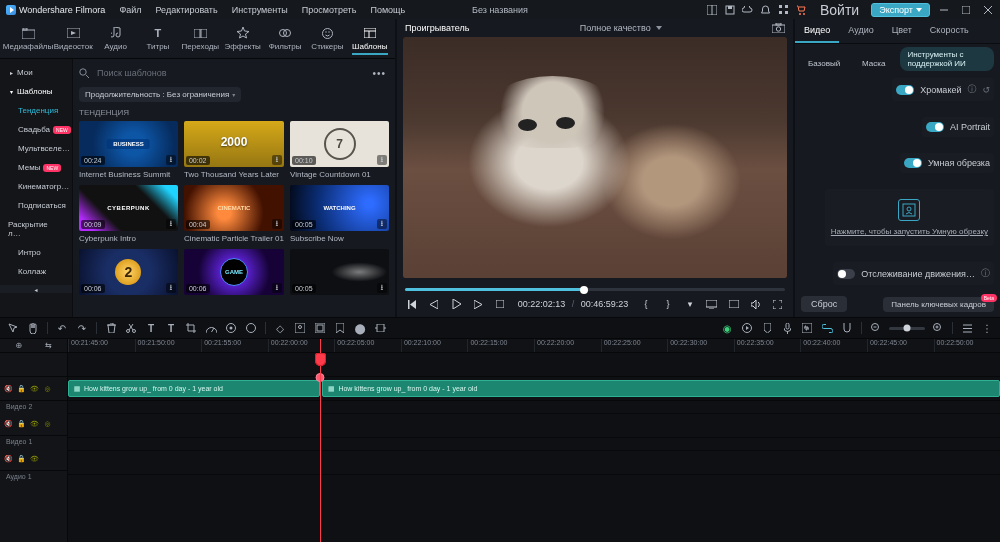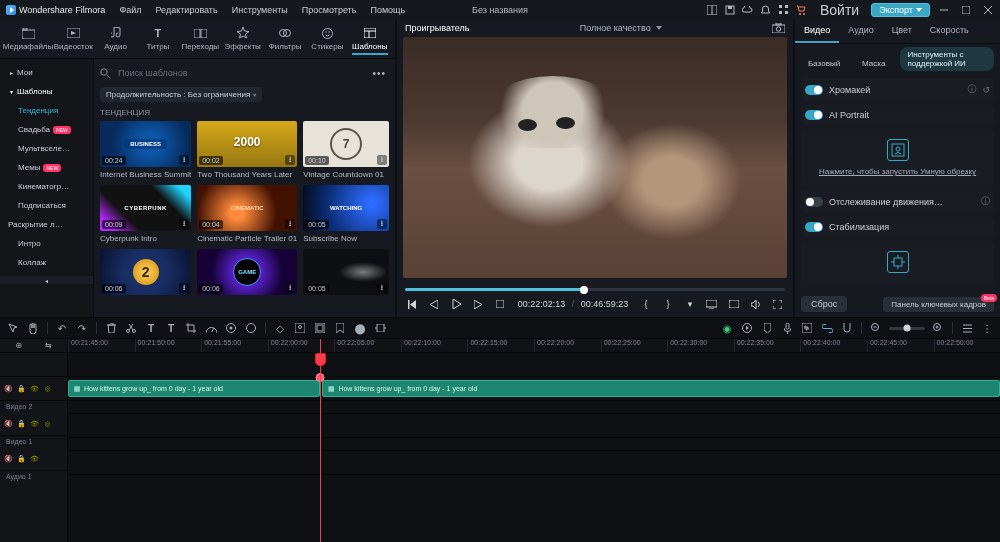--- a/index.html
+++ b/index.html
@@ -27,21 +27,21 @@
 
 
 .media-strip { display: flex; border-bottom: 1px solid #070809; padding: 4px 4px 0; }
 .media-strip .mt { width: 48px; display: flex; flex-direction: column; align-items: center; gap: 2px; padding: 3px 0; cursor: pointer; font-size: 8px; color: #aeb4bf; }
 .media-strip .mt.active { color: #fff; }
 .media-strip .mt.active .lbl { border-bottom: 2px solid #3aa8c4; padding-bottom: 2px; }
 .media-strip .mt .ico { width: 14px; height: 14px; display: flex; align-items: center; justify-content: center; }
 
 
 .browser { flex: 1; display: flex; overflow: hidden; }
-.sidenav { width: 94px; background: #131519; font-size: 8px; padding: 4px 0; border-right: 1px solid #0b0c0f; overflow: hidden; }
+.sidenav { width: 73px; background: #131519; font-size: 8px; padding: 4px 0; border-right: 1px solid #0b0c0f; overflow: hidden; }
 .sidenav .item { padding: 5px 10px; cursor: pointer; display: flex; align-items: center; position: relative; }
 .sidenav .item.sel { color: #2ebad8; }
 .sidenav .chev { margin-right: 4px; font-size: 6px; }
 .sidenav .badge { background: #ff3366; font-size: 5px; padding: 1px 3px; border-radius: 3px; margin-left: 3px; color: #fff; }
 .sidenav .scroll-bot { height: 8px; background: #1a1d23; margin-top: 4px; display: flex; align-items: center; justify-content: center; font-size: 6px; }
 
 .content { flex: 1; display: flex; flex-direction: column; padding: 4px 6px; overflow: hidden; }
 .search-row { display: flex; align-items: center; padding: 2px 0; gap: 4px; }
 .search-row .srch { flex: 1; background: transparent; border: none; color: #868c97; font-size: 9px; padding: 3px 4px; outline: none; }
 .search-row .srch::placeholder { color: #6a707b; }
@@ -106,21 +106,21 @@
 .play-controls .right-c { display: flex; align-items: center; gap: 8px; }
 
 
 .panel-right { width: 205px; background: #16191f; display: flex; flex-direction: column; font-size: 9px; }
 .insp-tabs { display: flex; border-bottom: 1px solid #0b0c0f; }
 .insp-tabs .t { flex: 0 0 auto; padding: 6px 9px; font-size: 9px; cursor: pointer; color: #aeb4bf; }
 .insp-tabs .t.active { color: #fff; border-bottom: 2px solid #3aa8c4; }
 .insp-sub { display: flex; align-items: flex-end; padding: 3px 6px; gap: 8px; }
 .insp-sub .pill { font-size: 8px; padding: 3px 7px; cursor: pointer; color: #bfc5cf; }
 .insp-sub .pill.hl { background: #1d3840; border-radius: 8px; color: #d8f0f5; }
-.insp-body { flex: 1; padding: 4px 6px; overflow: hidden; display: flex; flex-direction: column; gap: 4px; }
+.insp-body { flex: 1; padding: 4px 6px; overflow: hidden; display: flex; flex-direction: column; gap: 16px; align-items: flex-end; }
 .toggle-row { display: flex; align-items: center; padding: 5px 4px; background: #191c22; border-radius: 3px; gap: 6px; }
 .toggle { width: 18px; height: 10px; background: #3aa8c4; border-radius: 5px; position: relative; cursor: pointer; flex-shrink: 0; }
 .toggle::after { content: ""; position: absolute; right: 1px; top: 1px; width: 8px; height: 8px; background: #fff; border-radius: 50%; }
 .toggle.off { background: #3a3f49; }
 .toggle.off::after { right: auto; left: 1px; }
 .toggle-row .rl { flex: 1; }
 .toggle-row .info { color: #6f7682; cursor: pointer; }
 .toggle-row .rst { color: #6f7682; cursor: pointer; }
 .feature-box { background: #191c22; border-radius: 3px; padding: 10px 6px; display: flex; flex-direction: column; align-items: center; gap: 6px; }
 .feature-box .fb-icon { width: 22px; height: 22px; border: 1px solid #3aa8c4; border-radius: 3px; display: flex; align-items: center; justify-content: center; color: #3aa8c4; cursor: pointer; }
@@ -553,20 +553,24 @@
       <div class="toggle-row">
         <div class="toggle"></div>
         <span class="rl">Хромакей</span>
         <span class="info">ⓘ</span>
         <span class="rst">↺</span>
       </div>
       <div class="toggle-row">
         <div class="toggle"></div>
         <span class="rl">AI Portrait</span>
       </div>
+      <div class="toggle-row">
+        <div class="toggle"></div>
+        <span class="rl">Умная обрезка</span>
+      </div>
       <div class="feature-box">
         <div class="fb-icon">
             <svg width="14" height="14" viewBox="0 0 14 14">
               <rect x="1" y="1" width="12" height="12" fill="none" stroke="currentColor"></rect>
               <circle cx="7" cy="6" r="2" fill="none" stroke="currentColor"></circle>
               <path d="M4 11q3-3 6 0" fill="none" stroke="currentColor"></path>
             </svg>
           </div>
         <div class="fb-text">Нажмите, чтобы запустить Умную обрезку</div>
       </div>

